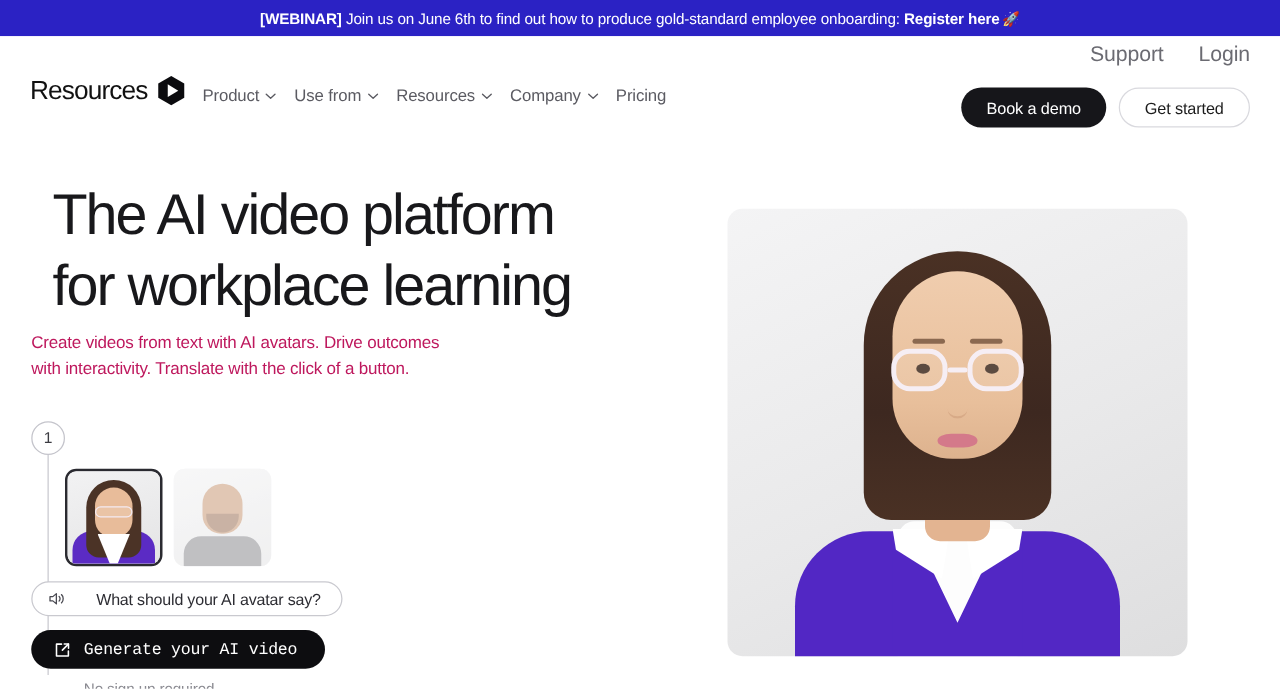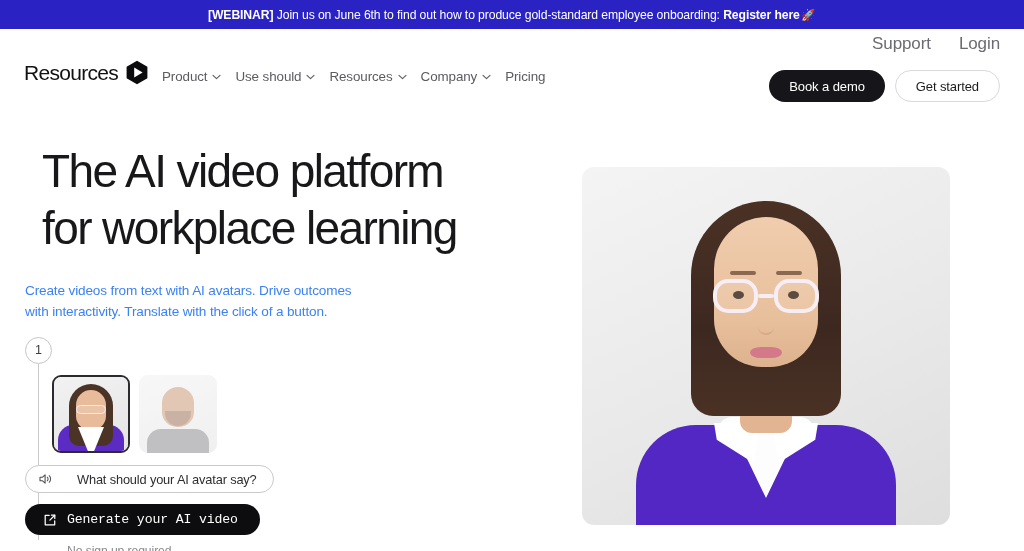--- a/index.html
+++ b/index.html
@@ -146,24 +146,24 @@
   }
   .hero-title {
     font-size: 46px;
     line-height: 57px;
     letter-spacing: -1.6px;
     color: #18181b;
     font-weight: 400;
     margin-left: 17px;
   }
   .hero-sub {
-    margin-top: 23px;
+    margin-top: 6px;
     font-size: 13.6px;
     line-height: 21px;
-    color: #3b82f6;
+    color: #be185d;
     letter-spacing: -0.15px;
     max-width: 330px;
   }
 
   
   .widget {
     position: absolute;
     left: 25px; top: 336px;
     width: 330px;
   }
@@ -434,21 +434,21 @@
     <div class="nav">
       <div class="nav-item">
         <span>Product</span>
         <span>
           <svg class="chev" width="9" height="6" viewBox="0 0 9 6" aria-hidden="true">
               <path d="M1 1.4 L4.5 4.6 L8 1.4" fill="none" stroke="#5b5b62" stroke-width="1.1" stroke-linecap="round" stroke-linejoin="round"></path>
             </svg>
         </span>
       </div>
       <div class="nav-item">
-        <span>Use should</span>
+        <span>Use from</span>
         <span>
           <svg class="chev" width="9" height="6" viewBox="0 0 9 6" aria-hidden="true">
               <path d="M1 1.4 L4.5 4.6 L8 1.4" fill="none" stroke="#5b5b62" stroke-width="1.1" stroke-linecap="round" stroke-linejoin="round"></path>
             </svg>
         </span>
       </div>
       <div class="nav-item">
         <span>Resources</span>
         <span>
           <svg class="chev" width="9" height="6" viewBox="0 0 9 6" aria-hidden="true">

